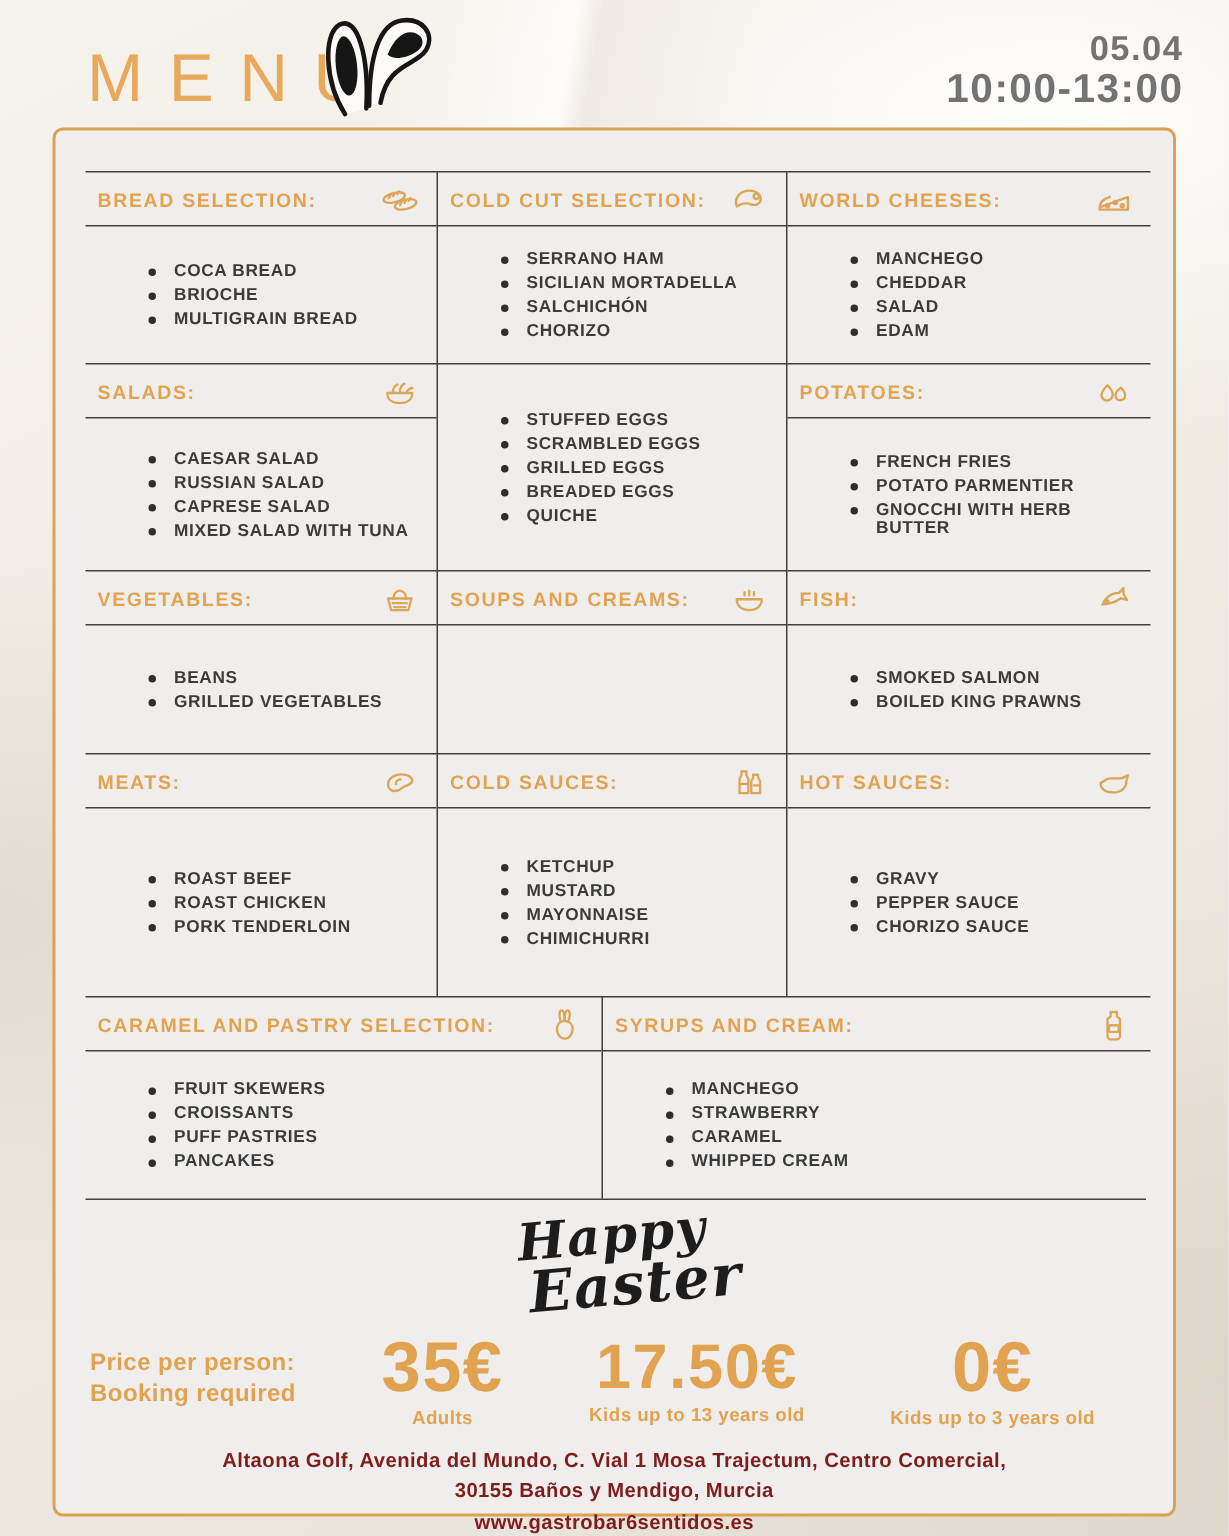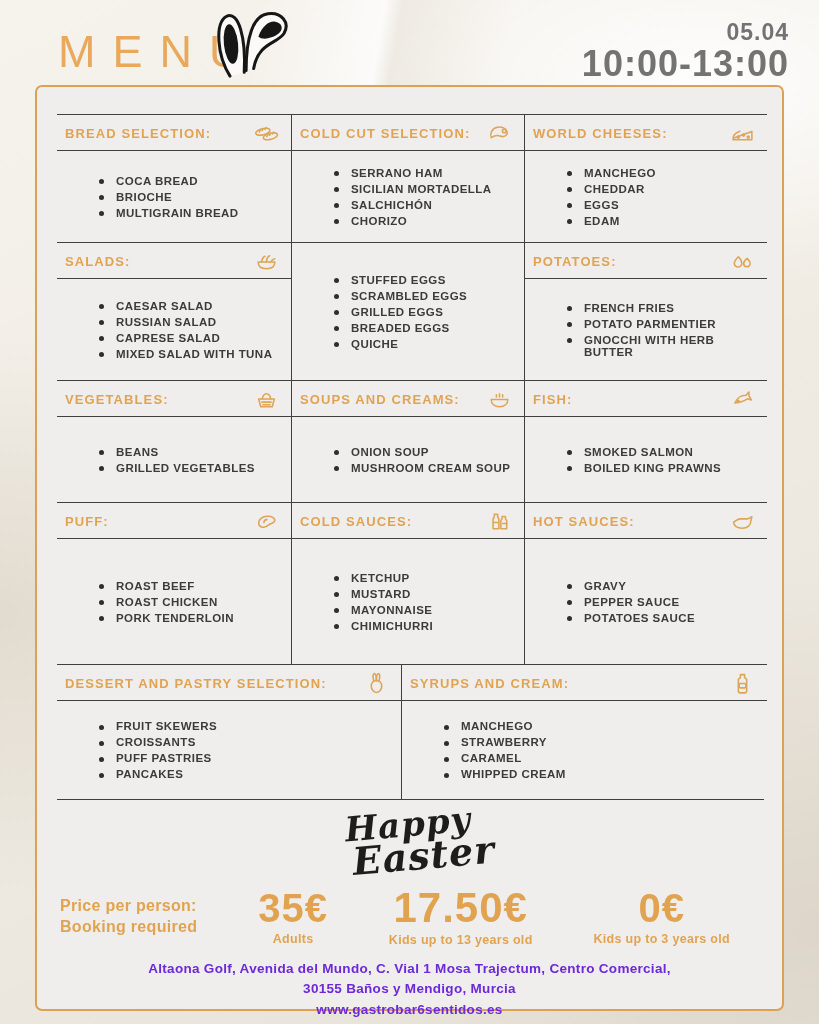--- a/index.html
+++ b/index.html
@@ -24,21 +24,21 @@
     position:absolute; left:58px; top:26px;
     font-size:45px; font-weight:400; letter-spacing:17px;
     color:#E8A95C;
   }
   .ears{ position:absolute; left:196px; top:6px; }
   .datetime{
     position:absolute; right:30px; top:20px; text-align:right;
     color:#737373; font-weight:bold; line-height:1.08;
   }
   .datetime .d{ font-size:23px; letter-spacing:1px; }
-  .datetime .t{ font-size:36px; letter-spacing:1px;text-align:center; }
+  .datetime .t{ font-size:27px; letter-spacing:1px;text-align:center; }
 
   
   .card{
     position:absolute; left:35px; top:85px; width:749px; height:926px;
     background:#EFEEEC;
     border:2px solid #DCA253; border-radius:7px;
   }
 
   
   .menu-wrap{ margin:27px 18px 0 20px; }
@@ -86,27 +86,27 @@
   .easter .l2{ font-size:38px; letter-spacing:1px; margin-left:26px; margin-top:2px; }
 
   
   .pricing{
     margin-top:14px; padding:0 52px 0 23px;
     display:flex; justify-content:space-between; align-items:center;
     color:#E2A351;
   }
   .price-note{ font-size:16px; font-weight:bold; line-height:1.3; letter-spacing:.3px; }
   .tier{ text-align:center; }
-  .tier .amount{ font-size:40px; font-weight:bold; letter-spacing:1px; line-height:1; }
+  .tier .amount{ font-size:47px; font-weight:bold; letter-spacing:1px; line-height:1; }
   .tier .who{ font-size:12.5px; font-weight:bold; margin-top:4px; letter-spacing:.3px; }
 
   
   .footer{
     margin-top:12px; text-align:center;
-    color:#6d28d9; font-weight:bold; font-size:13.5px; line-height:1.5; letter-spacing:.3px;
+    color:#7f1d1d; font-weight:bold; font-size:13.5px; line-height:1.5; letter-spacing:.3px;
   }
 </style>
 </head>
 <body>
 
 <div class="top-title">MENU</div>
 
 <span class="ears">
   <svg width="104" height="74" viewBox="0 0 110 78">
     <g stroke="#161616" stroke-width="3.2" fill="#fbfaf8" stroke-linejoin="round" stroke-linecap="round">
@@ -176,21 +176,21 @@
                 <circle cx="8" cy="15.5" r="1"></circle>
                 <circle cx="13" cy="13.5" r="1"></circle>
                 <circle cx="17.5" cy="15.5" r="1"></circle>
               </svg>
             </span>
           </div>
           <div class="cell-body">
             <ul>
               <li>MANCHEGO</li>
               <li>CHEDDAR</li>
-              <li>EGGS</li>
+              <li>SALAD</li>
               <li>EDAM</li>
             </ul>
           </div>
         </div>
         <div class="cell">
           <div class="cell-header">
             <span class="sec-title">SALADS:</span>
             <span class="sec-icon">
               <svg viewBox="0 0 24 24" fill="none" stroke="currentColor" stroke-width="1.5" stroke-linecap="round" stroke-linejoin="round">
                 <path d="M4 12.5h16c0 4-3 6.5-8 6.5s-8-2.5-8-6.5z"></path>
@@ -257,26 +257,20 @@
         <div class="cell">
           <div class="cell-header">
             <span class="sec-title">SOUPS AND CREAMS:</span>
             <span class="sec-icon">
               <svg viewBox="0 0 24 24" fill="none" stroke="currentColor" stroke-width="1.5" stroke-linecap="round" stroke-linejoin="round">
                 <path d="M4 12h16c0 4.2-3.2 7-8 7s-8-2.8-8-7z"></path>
                 <path d="M9 9.5V7.5M12 9.5V6.5M15 9.5V7.5"></path>
               </svg>
             </span>
           </div>
-          <div class="cell-body">
-            <ul>
-              <li>ONION SOUP</li>
-              <li>MUSHROOM CREAM SOUP</li>
-            </ul>
-          </div>
         </div>
         <div class="cell">
           <div class="cell-header">
             <span class="sec-title">FISH:</span>
             <span class="sec-icon">
               <svg viewBox="0 0 24 24" fill="none" stroke="currentColor" stroke-width="1.5" stroke-linecap="round" stroke-linejoin="round">
                 <g transform="rotate(-18 12 12)">
                   <path d="M4 13c3-3.6 8-5.4 12.5-3.8L20 7l-1 4 1 4-3.5-2.2C12 14.4 7 13.6 4 13z"></path>
                   <circle cx="7.5" cy="12.2" r=".9"></circle>
                 </g>
@@ -285,21 +279,21 @@
           </div>
           <div class="cell-body">
             <ul>
               <li>SMOKED SALMON</li>
               <li>BOILED KING PRAWNS</li>
             </ul>
           </div>
         </div>
         <div class="cell">
           <div class="cell-header">
-            <span class="sec-title">PUFF:</span>
+            <span class="sec-title">MEATS:</span>
             <span class="sec-icon">
               <svg viewBox="0 0 24 24" fill="none" stroke="currentColor" stroke-width="1.5" stroke-linecap="round" stroke-linejoin="round">
                 <path d="M4.5 13.5c0-3.8 3.8-6.5 8.5-6.5 4.3 0 7.6 1.8 6.8 4.6-.7 2.5-3.8 2-6 3.8-2 1.7-4 2.8-6.6 1.9-1.9-.7-2.7-2-2.7-3.8z"></path>
                 <path d="M9.5 13.2a3 3 0 0 1 3-3"></path>
               </svg>
             </span>
           </div>
           <div class="cell-body">
             <ul>
               <li>ROAST BEEF</li>
@@ -333,29 +327,29 @@
             <span class="sec-icon">
               <svg viewBox="0 0 24 24" fill="none" stroke="currentColor" stroke-width="1.5" stroke-linecap="round" stroke-linejoin="round">
                 <path d="M3.5 12.5c2.2-.8 3.3-3 6.3-3h7.2l4-2-1 4c0 4-3.2 7-8.2 7s-8.3-2.2-8.3-6z"></path>
               </svg>
             </span>
           </div>
           <div class="cell-body">
             <ul>
               <li>GRAVY</li>
               <li>PEPPER SAUCE</li>
-              <li>POTATOES SAUCE</li>
+              <li>CHORIZO SAUCE</li>
             </ul>
           </div>
         </div>
       </div>
     <div class="grid2">
         <div class="cell">
           <div class="cell-header">
-            <span class="sec-title">DESSERT AND PASTRY SELECTION:</span>
+            <span class="sec-title">CARAMEL AND PASTRY SELECTION:</span>
             <span class="sec-icon">
               <svg viewBox="0 0 24 24" fill="none" stroke="currentColor" stroke-width="1.5" stroke-linecap="round" stroke-linejoin="round">
                 <path d="M9.5 10C8 5 8.6 2.5 10 2.5s2 2.8 1.8 6.8"></path>
                 <path d="M14.2 10c1.6-5 1-7.5-.4-7.5s-2 2.8-1.8 6.8"></path>
                 <path d="M12 9.2c3 0 5 2.2 5 5.4s-2.2 6-5 6-5-2.8-5-6 2-5.4 5-5.4z"></path>
               </svg>
             </span>
           </div>
           <div class="cell-body">
             <ul>

